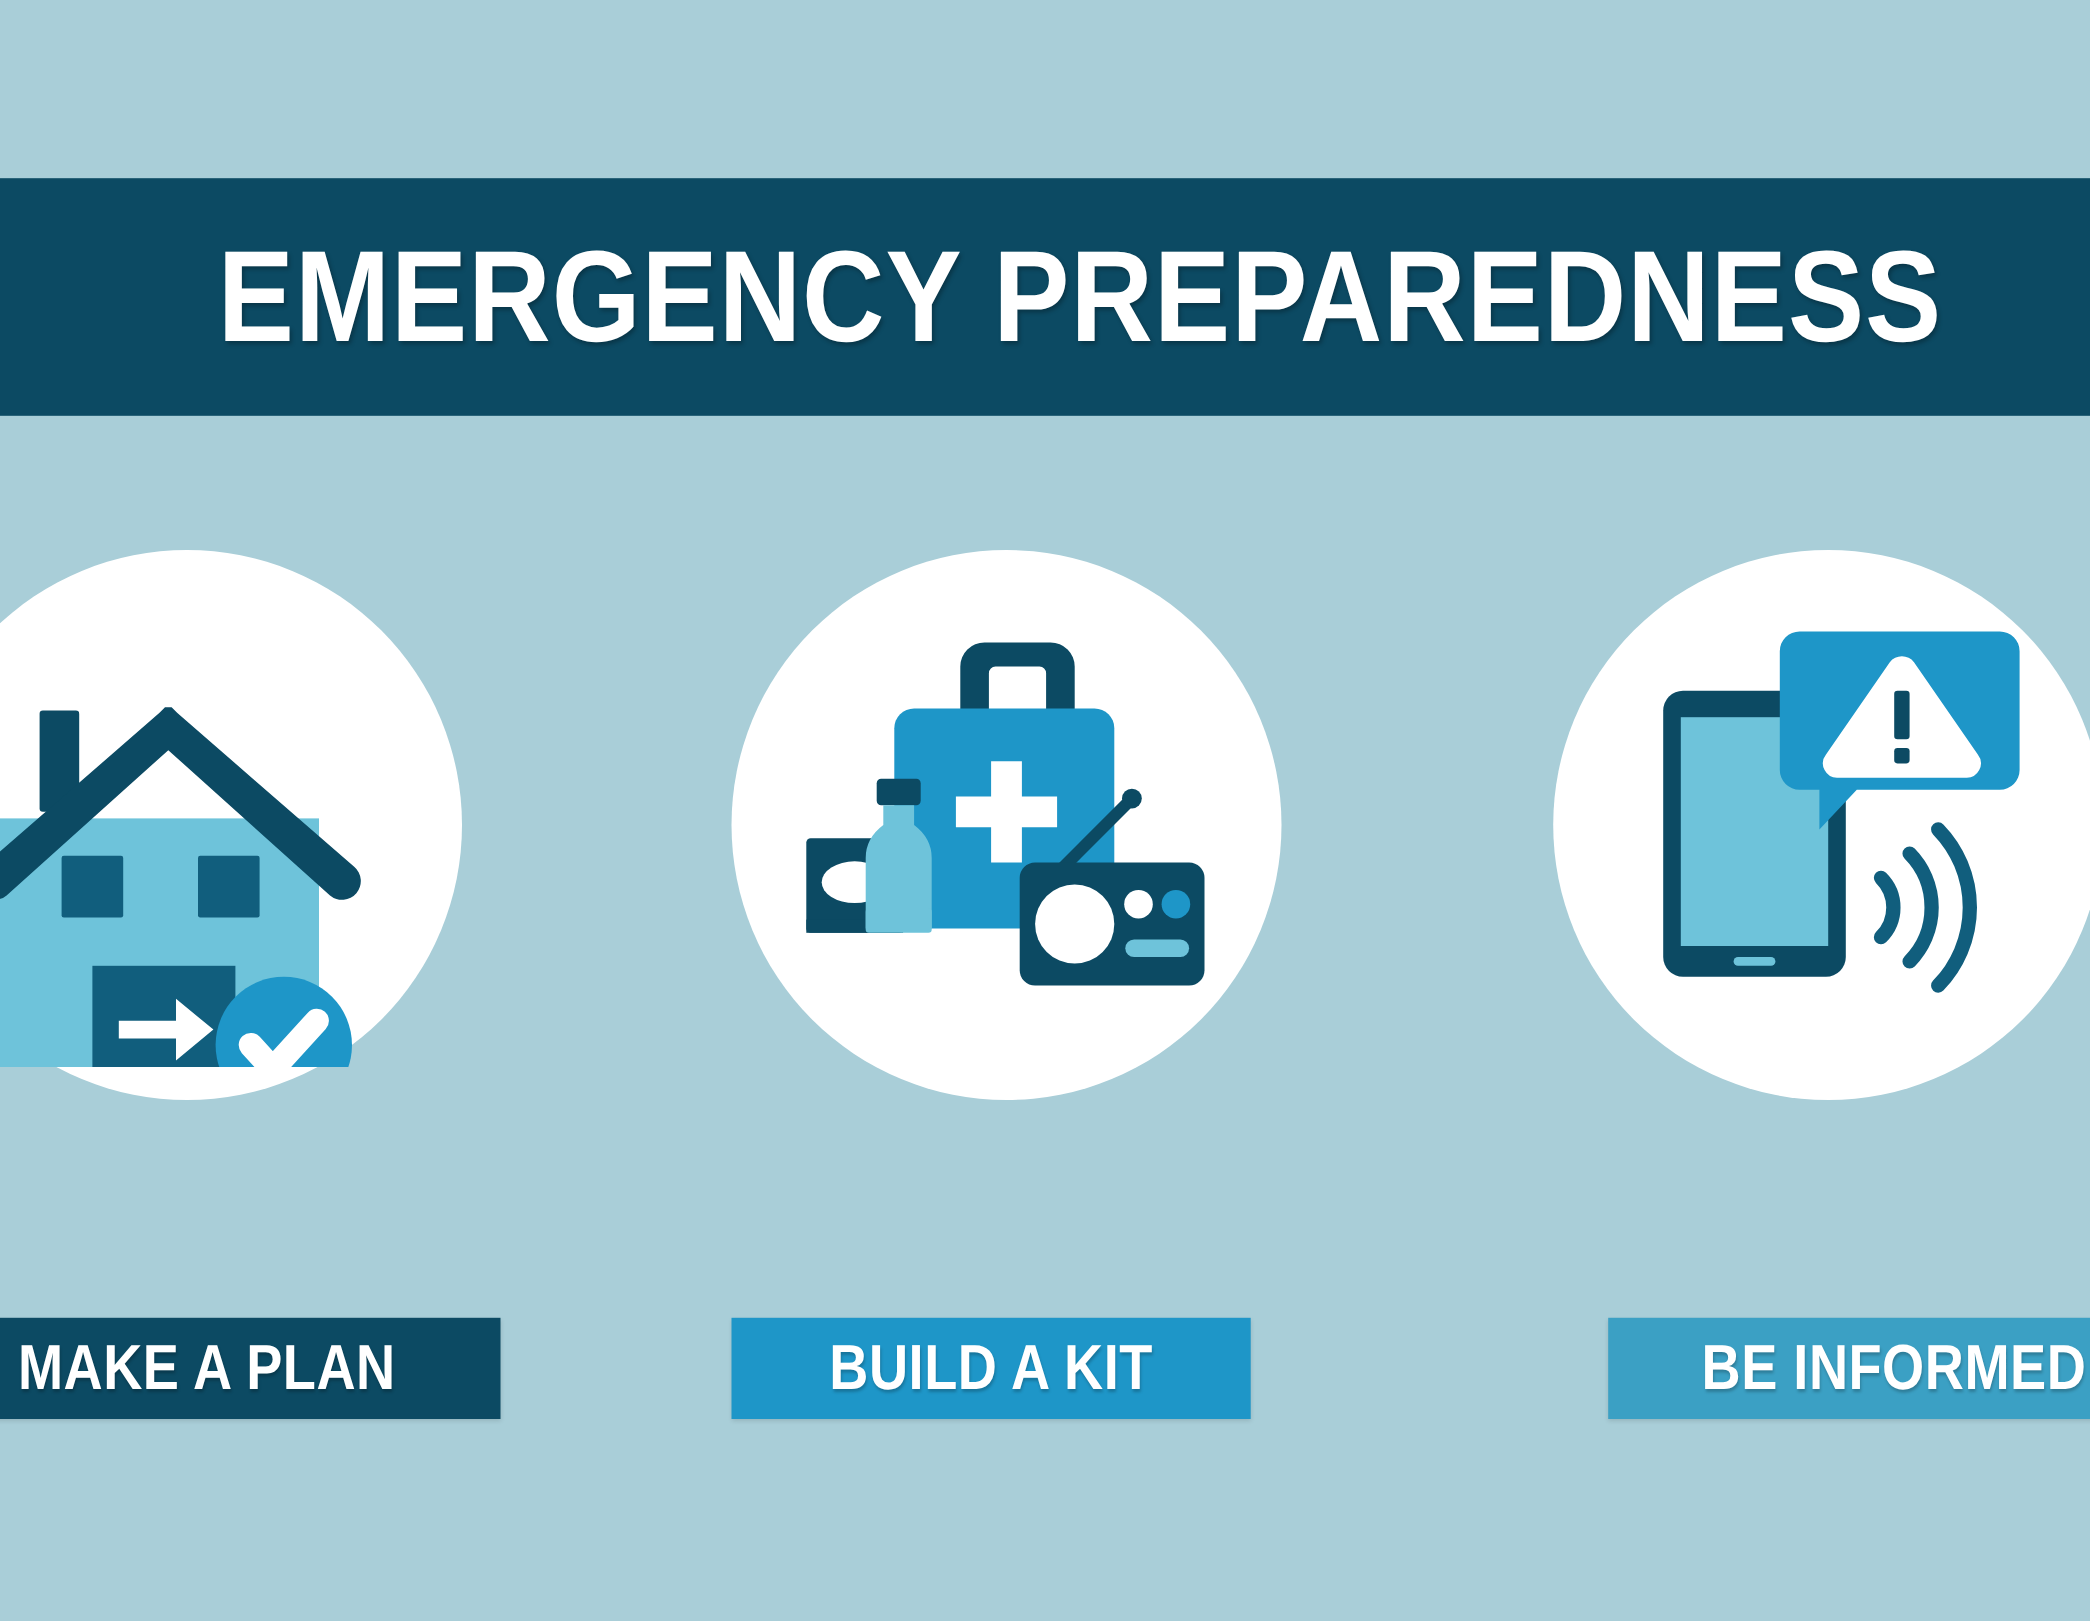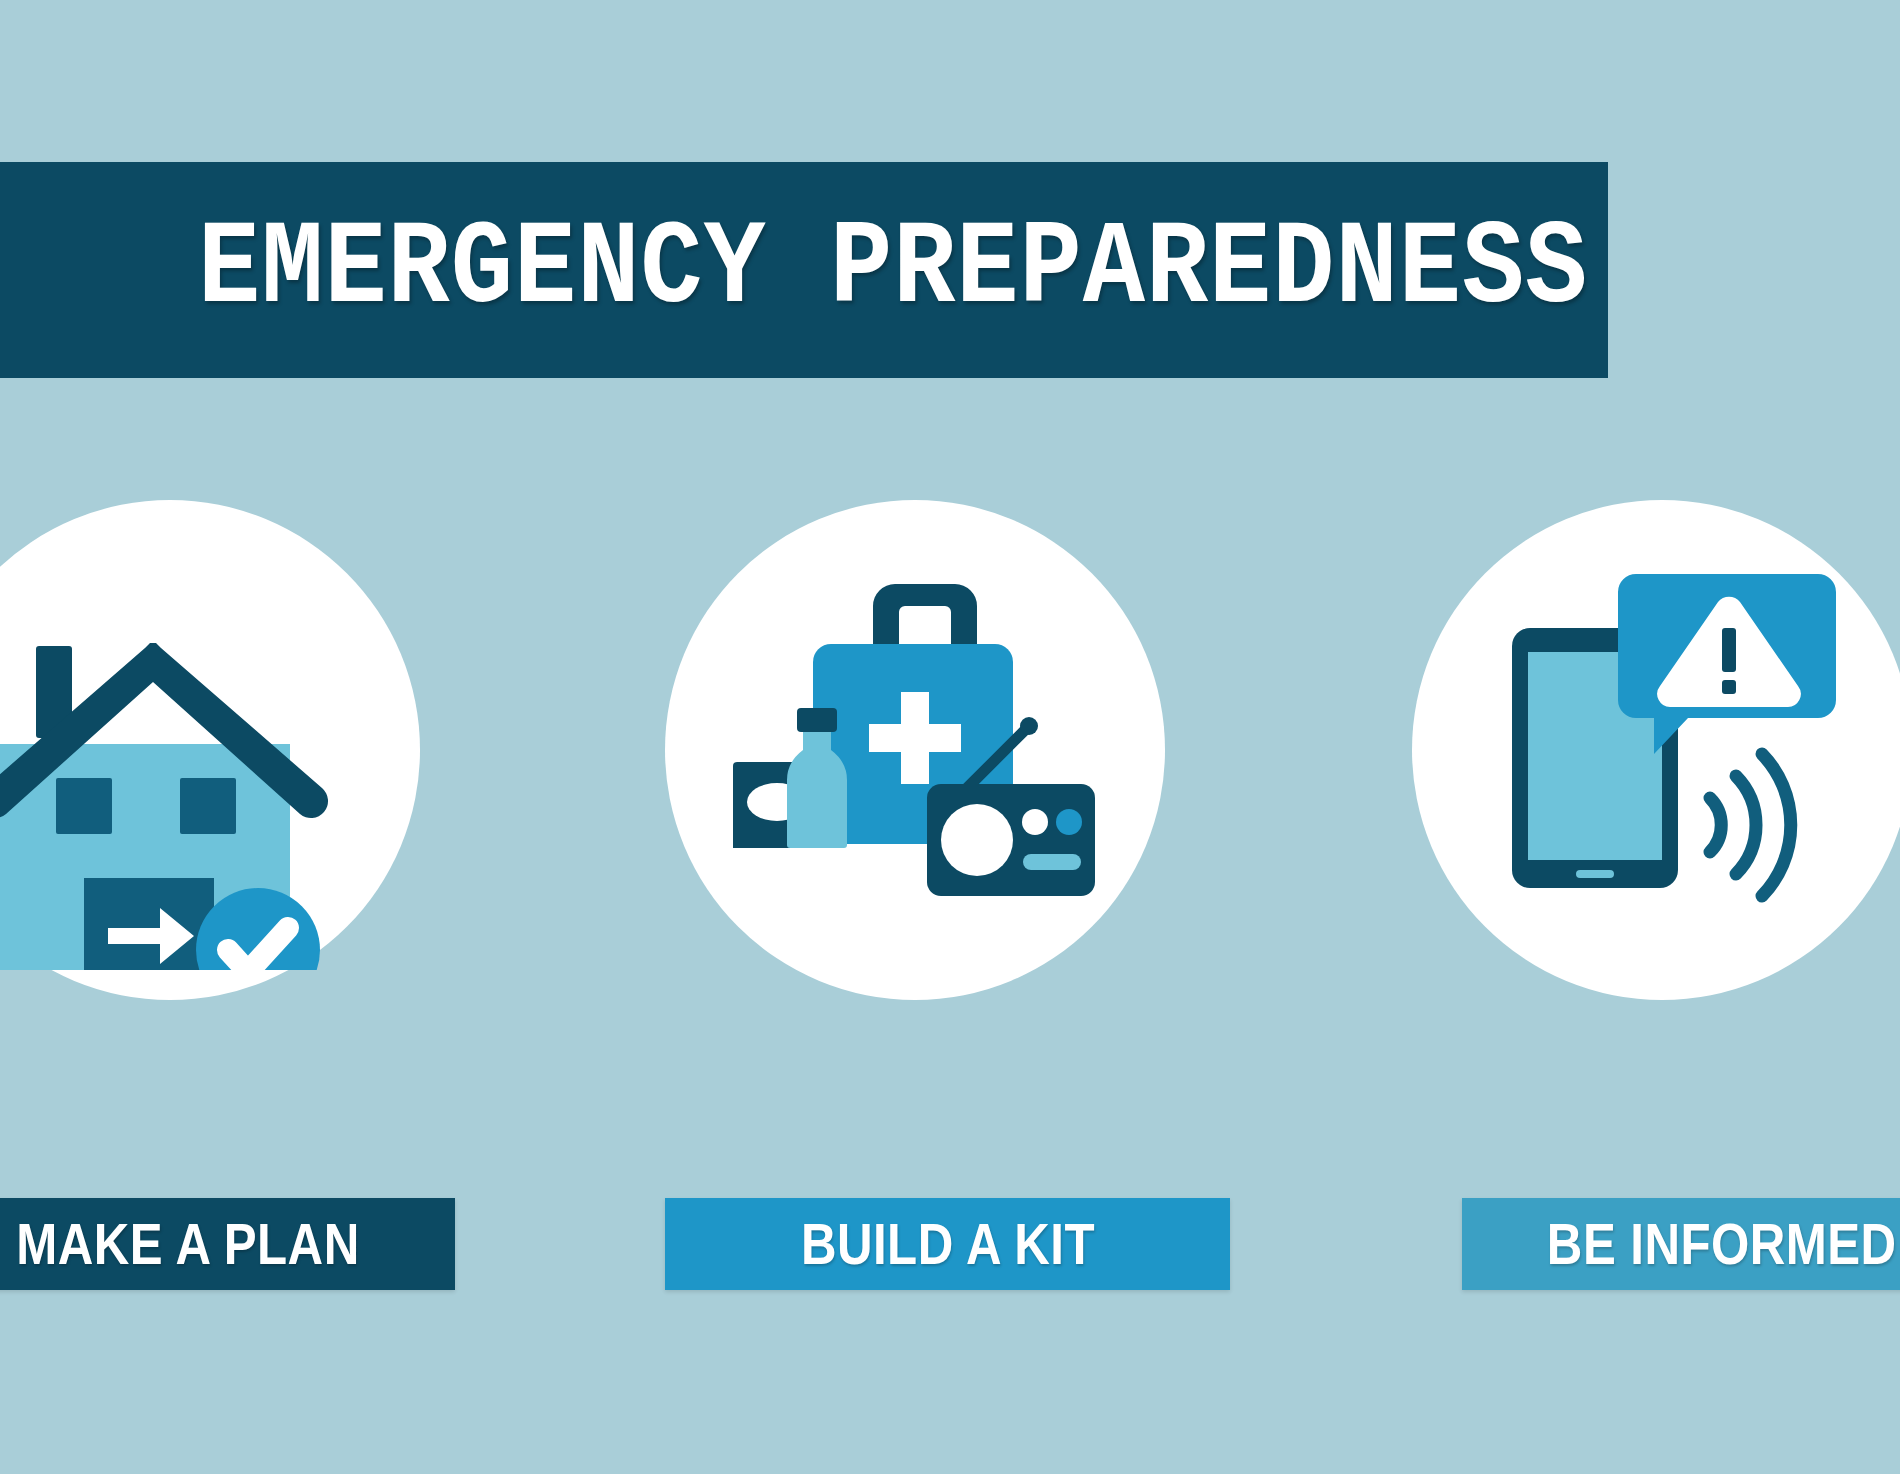--- a/index.html
+++ b/index.html
@@ -19,26 +19,25 @@
     position: absolute;
     inset: 0;
     background: #a9ced8;
   }
 
   
   .header-banner {
     position: absolute;
     left: 0;
     top: 162px;
-    width: 1608px;
+    width: 1900px;
     height: 216px;
     background: #0c4a63;
     display: flex;
     align-items: center;
-    font-family: Liberation Mono, monospace;
   }
   .header-title {
     color: #ffffff;
     font-size: 118px;
     line-height: 1;
     font-weight: bold;
     letter-spacing: 1px;
     margin-left: 198px;
     transform: scaleX(0.88);
     transform-origin: left center;
@@ -105,21 +104,21 @@
     white-space: nowrap;
     text-shadow: 1px 2px 3px rgba(0,0,0,0.22);
   }
   .bar-1 {
     left: -80px;
     width: 535px;
     background: #0c4a63;
   }
   .bar-2 {
     left: 665px;
-    width: 565px;
+    width: 472px;
     background: #1e96c8;
   }
   .bar-3 {
     left: 1462px;
     width: 520px;
     background: #3ba0c4;
   }
 </style>
 </head>
 <body>

